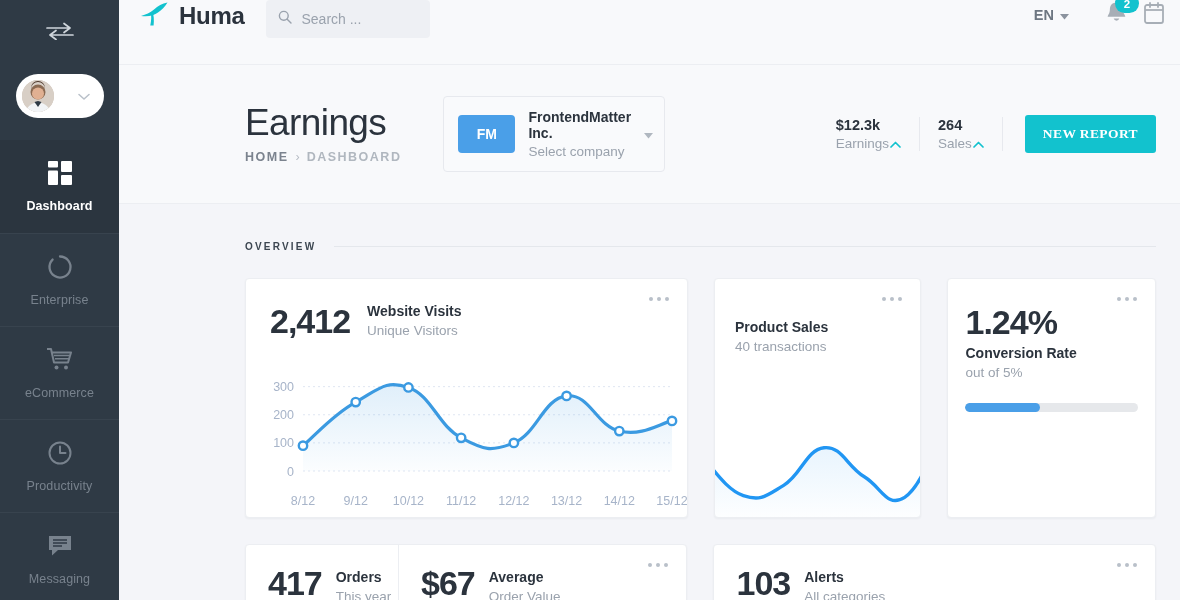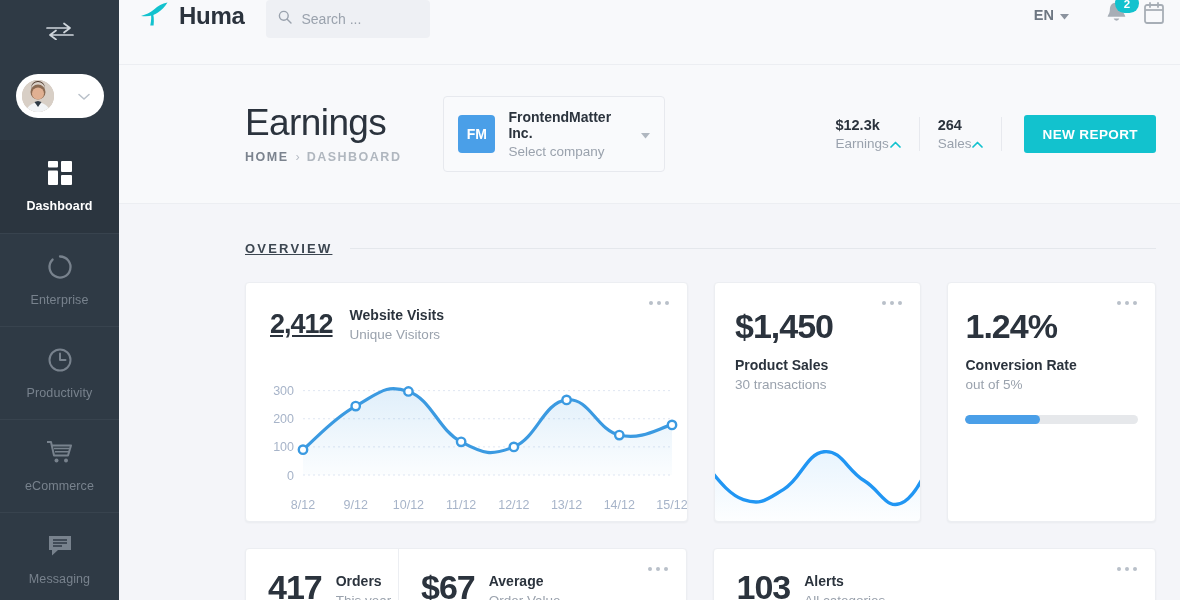--- a/index.html
+++ b/index.html
@@ -102,69 +102,69 @@
   }
   .crumbs .c0 { color: #7b838e; cursor: pointer; }
   .crumbs .sep { color: #b6bcc4; font-weight: 400; letter-spacing: 0; }
   .crumbs .c1 { color: #b0b7bf; }
   .company {
     margin-left: 42px; width: 222px; height: 76px; border: 1px solid #e7e9ee;
     border-radius: 4px; background: #f9fafc; display: flex; align-items: center;
     padding: 0 14px; gap: 13px; cursor: pointer;
   }
   .company .fm {
-    width: 37px; height: 38px; border-radius: 4px; background: #4a9fe8;
+    width: 57px; height: 38px; border-radius: 4px; background: #4a9fe8;
     color: #fff; font-size: 14px; font-weight: 700;
     display: flex; align-items: center; justify-content: center; flex: 0 0 auto;
   }
   .company .c-nm { font-size: 14px; font-weight: 700; color: #2b333d; }
   .company .c-sb { font-size: 13.5px; color: #9aa2ad; margin-top: 3px; }
   .company .caret { margin-left: auto; }
   .stats { margin-left: auto; display: flex; align-items: center; }
   .stat { padding: 0 18px; border-right: 1px solid #e7e9ee; cursor: pointer; }
   .stat .v { font-size: 14.5px; font-weight: 700; color: #2b333d; }
   .stat .l {
     margin-top: 3px; font-size: 13.5px; color: #9aa2ad;
     display: flex; align-items: center; gap: 1px;
   }
   .newrep {
     margin-left: 22px; height: 38px; padding: 0 18px; border: none;
     background: #12c2ce; color: #fff; border-radius: 3px; cursor: pointer;
-    font-family: Liberation Sans, sans-serif; font-size: 13.5px; font-weight: 700; letter-spacing: .4px;
+    font-family: Liberation Serif, serif; font-size: 13.5px; font-weight: 700; letter-spacing: .4px;
   }
 
   
   #content {
     position: absolute; left: 119px; top: 204px; width: 1061px; height: 396px;
     background: #f4f5f9; padding: 0 24px 0 126px; overflow: hidden;
   }
   .sec-head { display: flex; align-items: center; gap: 18px; padding-top: 37px; }
   .sec-head .t {
-    font-size: 13px; font-weight: 700; color: #3c4651; letter-spacing: 2.2px; text-decoration: underline;
+    font-size: 10px; font-weight: 700; color: #3c4651; letter-spacing: 2.2px;
   }
   .sec-head .rule { flex: 1; height: 1px; background: #e4e7ec; }
 
   .row { display: flex; gap: 26px; margin-top: 26px; }
   .card {
     background: #fff; border-radius: 4px; border: 1px solid #eceef2;
     box-shadow: 0 1px 2px rgba(38,50,62,.05); position: relative;
   }
   .dots {
     position: absolute; top: 14px; right: 14px; display: flex; gap: 4px;
     cursor: pointer; padding: 4px;
   }
   .dots i { width: 4px; height: 4px; border-radius: 50%; background: #b9c0c9; display: block; }
 
   .c-big { font-size: 34px; font-weight: 700; color: #2b333d; letter-spacing: -1px; line-height: 1; }
   .c-t { font-size: 14px; font-weight: 700; color: #2b333d; }
   .c-s { font-size: 13.5px; color: #9aa2ad; margin-top: 4px; }
 
   #card-visits { width: 444px; height: 240px; overflow: hidden; }
   #card-visits .head { display: flex; align-items: center; gap: 17px; padding: 24px 0 0 24px; }
-  #card-visits .head .c-big { font-size: 27px; text-decoration: underline; }
+  #card-visits .head .c-big { font-size: 34px; }
   #card-visits .chart { position: absolute; left: 0; top: 86px; width: 444px; height: 154px; }
 
   #card-sales { width: 208px; height: 240px; overflow: hidden; }
   #card-sales .pad { padding: 26px 0 0 20px; }
   #card-sales .spark { position: absolute; left: 0; bottom: 0; width: 208px; height: 120px; }
 
   #card-conv { width: 209px; height: 240px; overflow: hidden; }
   #card-conv .pad { padding: 26px 0 0 17px; }
   .bar-track {
     margin: 23px 17px 0; height: 9px; border-radius: 5px; background: #e6e8eb; overflow: hidden;
@@ -241,37 +241,37 @@
             <path d="M13 2.5 a10.5 10.5 0 1 1 -7.42 3.08" fill="none" stroke="currentColor" stroke-width="2.3" stroke-linecap="round"></path>
             <path d="M13 6.5 v6.5 h6.5" fill="none" stroke="currentColor" stroke-width="0"></path>
           </svg>
         </span>
         <span class="lbl">Enterprise</span>
       </div>
 
       <div class="sb-item">
         <span>
           <svg width="26" height="26" viewBox="0 0 26 26">
-            <circle cx="13" cy="13" r="10.5" fill="none" stroke="currentColor" stroke-width="2"></circle>
-            <path d="M13 6.5 V13 H18.5" fill="none" stroke="currentColor" stroke-width="2" stroke-linecap="round" stroke-linejoin="round"></path>
-          </svg>
-        </span>
-        <span class="lbl">Productivity</span>
-      </div>
-
-      <div class="sb-item">
-        <span>
-          <svg width="26" height="26" viewBox="0 0 26 26">
             <path d="M0.5 2 H4 L7 15.5 H21 L24 5.5 H6" fill="none" stroke="currentColor" stroke-width="2" stroke-linecap="round" stroke-linejoin="round"></path>
             <path d="M7 8.5 H22.8 M8 11.8 H22" stroke="currentColor" stroke-width="1.6"></path>
             <circle cx="9.5" cy="20.5" r="2" fill="currentColor"></circle>
             <circle cx="19" cy="20.5" r="2" fill="currentColor"></circle>
           </svg>
         </span>
         <span class="lbl">eCommerce</span>
+      </div>
+
+      <div class="sb-item">
+        <span>
+          <svg width="26" height="26" viewBox="0 0 26 26">
+            <circle cx="13" cy="13" r="10.5" fill="none" stroke="currentColor" stroke-width="2"></circle>
+            <path d="M13 6.5 V13 H18.5" fill="none" stroke="currentColor" stroke-width="2" stroke-linecap="round" stroke-linejoin="round"></path>
+          </svg>
+        </span>
+        <span class="lbl">Productivity</span>
       </div>
 
       <div class="sb-item">
         <span>
           <svg width="26" height="26" viewBox="0 0 26 26">
             <path d="M2 3 h22 v14 h-13 l-6 5.5 V17 H2z" fill="currentColor"></path>
             <path d="M6 7 h14 M6 10 h14 M6 13 h9" stroke="#2f3a45" stroke-width="1.5"></path>
           </svg>
         </span>
         <span class="lbl">Messaging</span>
@@ -441,23 +441,22 @@
           </svg>
       </div>
 
       <div class="card" id="card-sales">
         <div class="dots">
             <i></i>
             <i></i>
             <i></i>
           </div>
         <div class="pad">
-          <div class="c-big">$1,450</div>
           <div class="c-t" style="margin-top:14px">Product Sales</div>
-          <div class="c-s">30 transactions</div>
+          <div class="c-s">40 transactions</div>
         </div>
         <svg class="spark" id="sales-spark" viewBox="0 0 208 120" preserveAspectRatio="none">
             <defs>
               <linearGradient id="g2" x1="0" y1="0" x2="0" y2="1">
                 <stop offset="0%" stop-color="#2196f3" stop-opacity="0.13"></stop>
                 <stop offset="100%" stop-color="#2196f3" stop-opacity="0.01"></stop>
               </linearGradient>
             </defs>
             <path d="M-12,61.01818181818182 C-3.126666666666667,69.29018181818182 10.58666666666667,92.60218181818182 28.333333333333336,98.61818181818182 C46.08,104.63418181818183 50.92,98.89163636363638 68.66666666666667,88.36363636363637 C86.41333333333334,77.83563636363637 91.25333333333333,52.64363636363637 109,50.763636363636365 C126.74666666666667,48.88363636363636 131.58666666666667,68.91418181818182 149.33333333333334,79.81818181818181 C167.08,90.72218181818181 171.92,111.60727272727273 189.66666666666666,100.32727272727273 C207.41333333333333,89.04727272727273 221.12666666666667,44.33745454545455 230,28.545454545454547 L232,120 L-12,120 Z" fill="url(#g2)"></path>
             <path d="M-12,61.01818181818182 C-3.126666666666667,69.29018181818182 10.58666666666667,92.60218181818182 28.333333333333336,98.61818181818182 C46.08,104.63418181818183 50.92,98.89163636363638 68.66666666666667,88.36363636363637 C86.41333333333334,77.83563636363637 91.25333333333333,52.64363636363637 109,50.763636363636365 C126.74666666666667,48.88363636363636 131.58666666666667,68.91418181818182 149.33333333333334,79.81818181818181 C167.08,90.72218181818181 171.92,111.60727272727273 189.66666666666666,100.32727272727273 C207.41333333333333,89.04727272727273 221.12666666666667,44.33745454545455 230,28.545454545454547" fill="none" stroke="#2196f3" stroke-width="3.4" stroke-linecap="round" stroke-linejoin="round"></path>
@@ -465,21 +464,21 @@
       </div>
 
       <div class="card" id="card-conv">
         <div class="dots">
             <i></i>
             <i></i>
             <i></i>
           </div>
         <div class="pad">
           <div class="c-big">1.24%</div>
-          <div class="c-t" style="margin-top:14px">Conversion Rate</div>
+          <div class="c-t" style="margin-top:6px">Conversion Rate</div>
           <div class="c-s">out of 5%</div>
         </div>
         <div class="bar-track">
           <div class="bar-fill" id="conv-fill" style="width: 43%;"></div>
         </div>
       </div>
     </div>
 
     <div class="row2">
 

